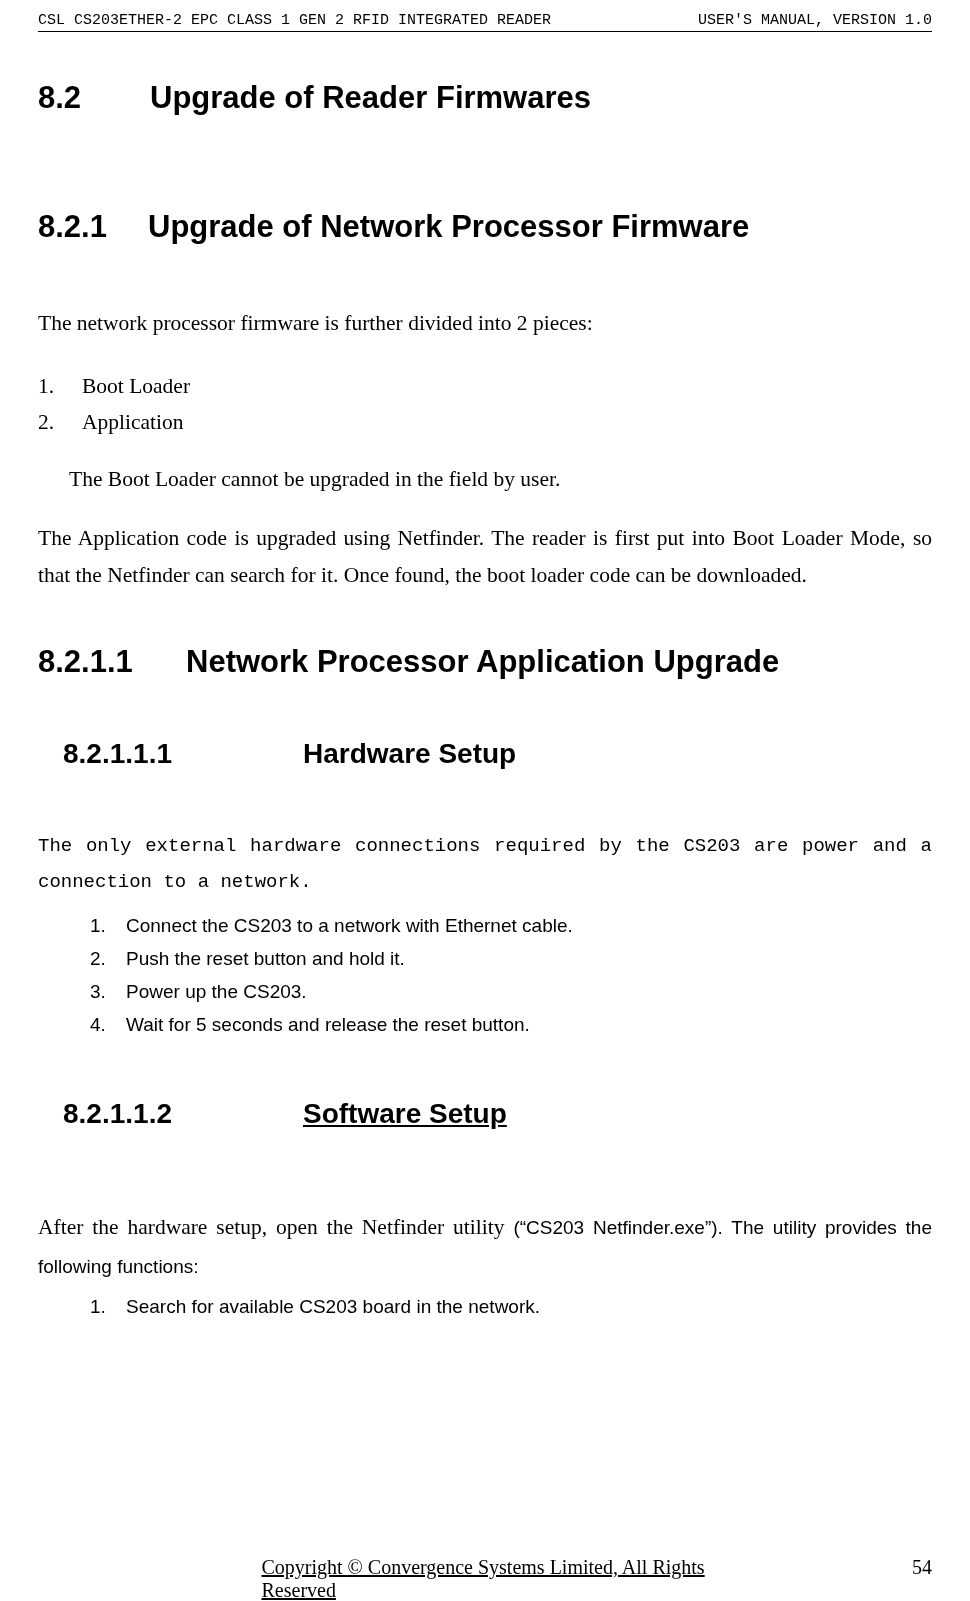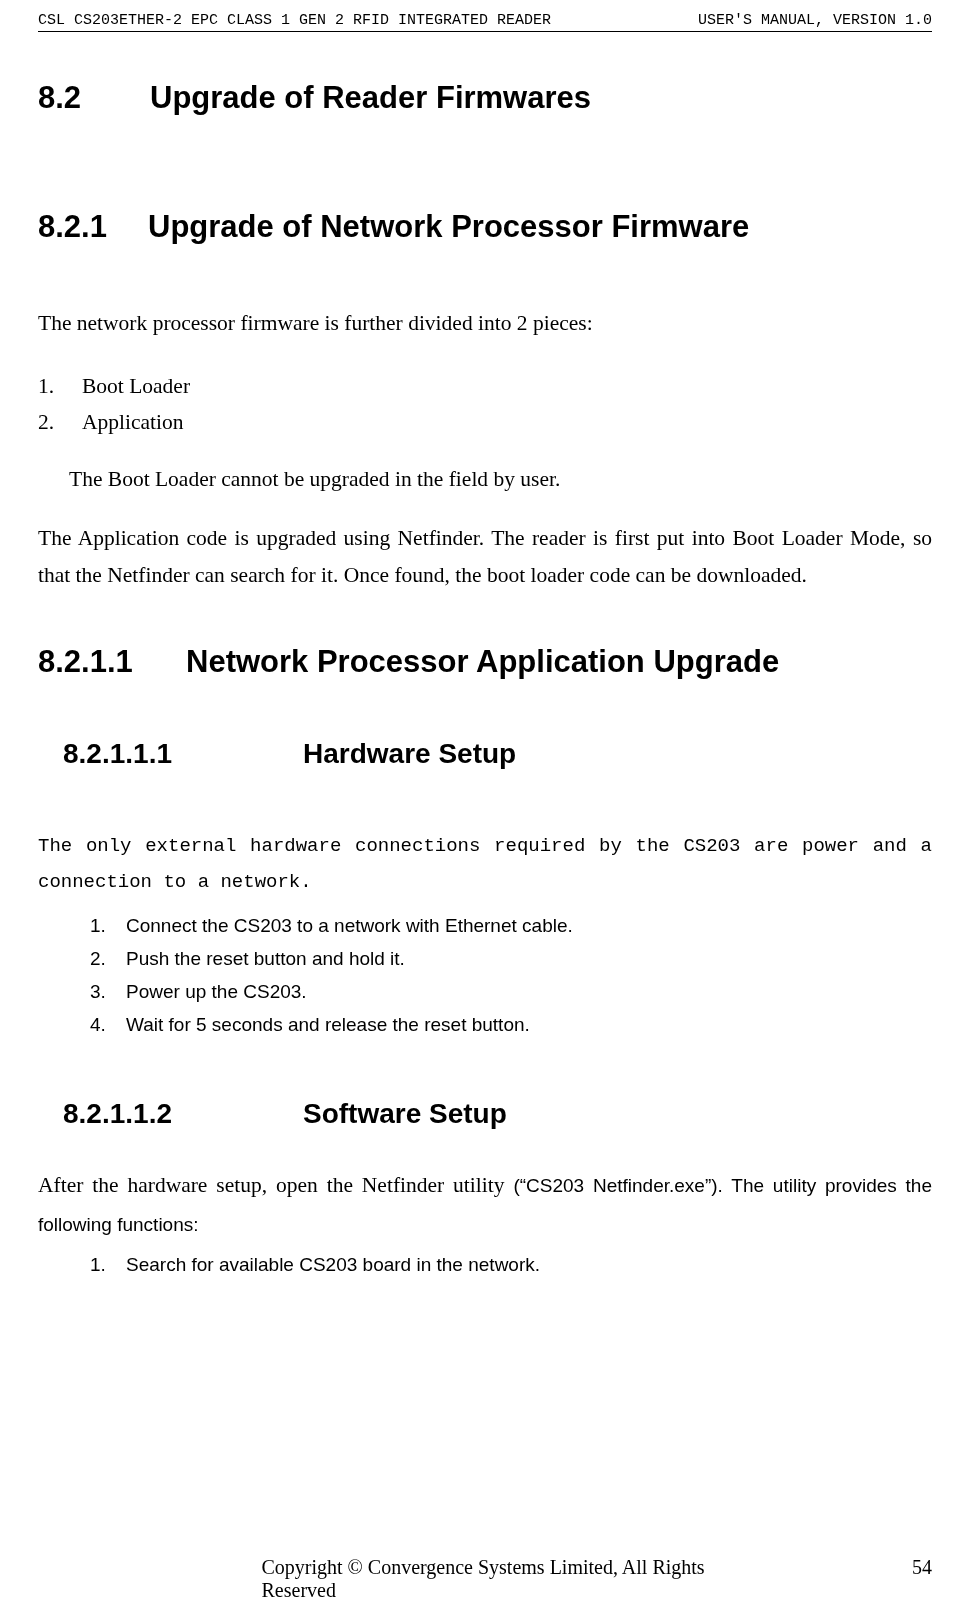--- a/index.html
+++ b/index.html
@@ -106,20 +106,21 @@
       display: flex;
       justify-content: space-between;
       align-items: baseline;
       font-family: 'Times New Roman', Times, serif;
       font-size: 20px;
     }
     .footer-center {
       position: absolute;
       left: 50%;
       transform: translateX(-50%);
+      text-decoration: underline;
     }
     .gap-56 { margin-bottom: 56px; }
     .gap-50 { margin-bottom: 50px; }
     .gap-28 { margin-bottom: 28px; }
   </style>
 </head>
 <body>
 
 <div class="header-row">
   <span>CSL CS203ETHER-2 EPC CLASS 1 GEN 2 RFID INTEGRATED READER</span>
@@ -155,21 +156,21 @@
 
 <p class="arial-para">The only external hardware connections required by the CS203 are power and a connection to a network.</p>
 
 <div class="arial-list gap-56">
   <div><span class="num">1.</span><span>Connect the CS203 to a network with Ethernet cable.</span></div>
   <div><span class="num">2.</span><span>Push the reset button and hold it.</span></div>
   <div><span class="num">3.</span><span>Power up the CS203.</span></div>
   <div><span class="num">4.</span><span>Wait for 5 seconds and release the reset button.</span></div>
 </div>
 
-<div class="h5" style="margin-bottom:36px;">
+<div class="h5" style="margin-bottom:78px;text-decoration:underline;">
   <span style="display:inline-block;width:240px;">8.2.1.1.2</span><span>Software Setup</span>
 </div>
 
 <p class="mixed-para">
   <span>After the hardware setup, open the Netfinder utility </span><span class="arial-part">(“CS203 Netfinder.exe”). The utility provides the following functions:</span>
 </p>
 
 <div class="arial-list">
   <div><span class="num">1.</span><span>Search for available CS203 board in the network.</span></div>
 </div>

